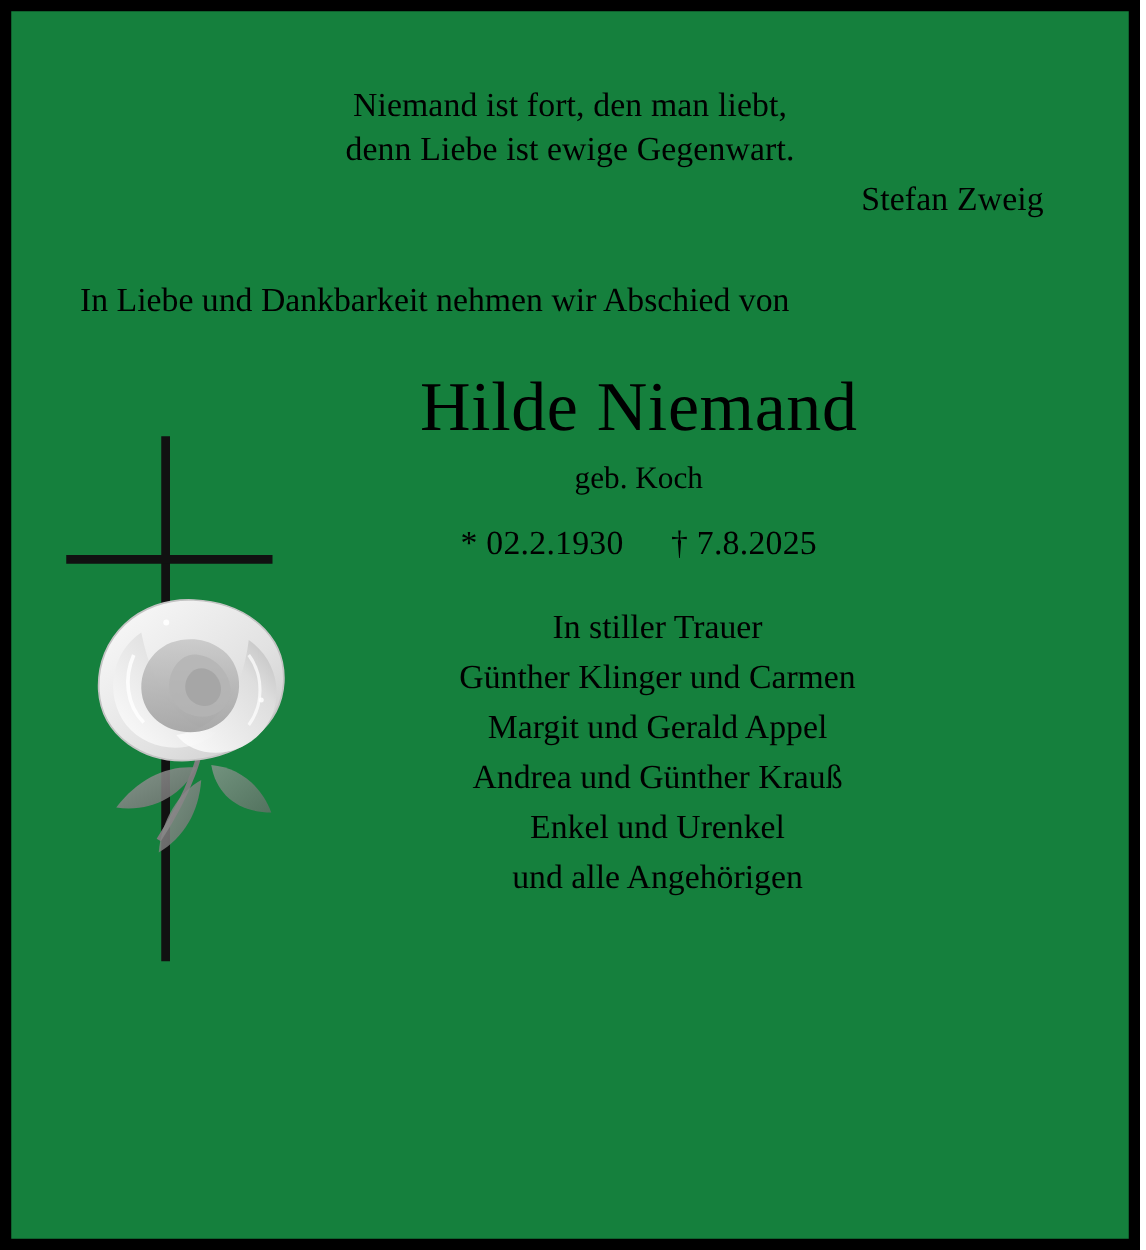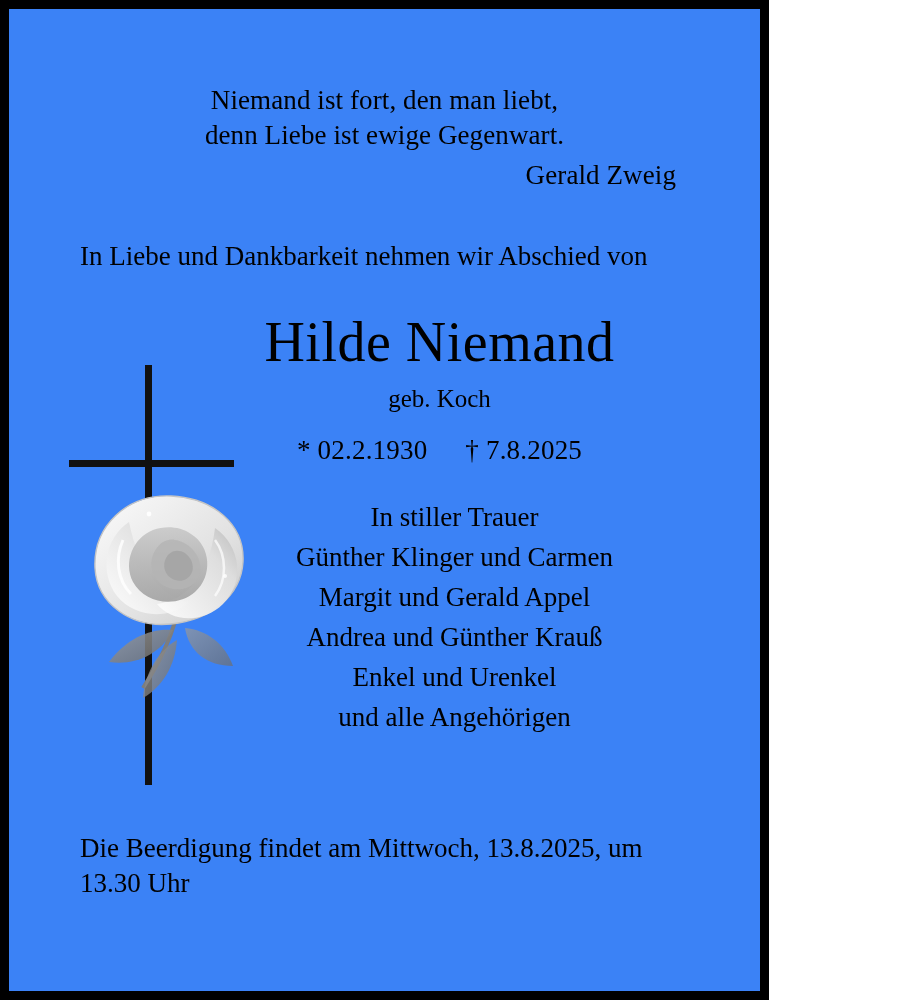--- a/index.html
+++ b/index.html
@@ -10,25 +10,25 @@
   body {
     width: 917px;
     height: 1000px;
     font-family: "Liberation Serif", serif;
     color: #000000;
     overflow: hidden;
   }
   .obituary {
     position: relative;
     box-sizing: border-box;
-    width: 769px;
+    width: 912px;
     height: 1000px;
     border: 9px solid #000000;
-    background: #3b82f6;
-    padding: 16px;
+    background: #15803d;
+    padding: 0;
   }
   .inner {
     position: relative;
     width: 100%;
     height: 100%;
     box-sizing: border-box;
   }
 
   
   .quote {
@@ -138,21 +138,21 @@
 </style>
 </head>
 <body>
 
 <div class="obituary">
   <div class="inner">
 
     <div class="quote">
       <span class="quote-line">Niemand ist fort, den man liebt,</span>
       <span class="quote-line">denn Liebe ist ewige Gegenwart.</span>
-      <span class="quote-author">Gerald Zweig</span>
+      <span class="quote-author">Stefan Zweig</span>
     </div>
 
     <div class="intro">In Liebe und Dankbarkeit nehmen wir Abschied von</div>
 
     <div class="graphic">
       <div class="cross-vert"></div>
       <div class="cross-horiz"></div>
       <svg class="rose" viewBox="0 0 230 225" xmlns="http://www.w3.org/2000/svg">
         <defs>
           <linearGradient id="petalA" x1="0" y1="0" x2="1" y2="1">
@@ -209,17 +209,16 @@
     <div class="mourners">
       <span class="mourner-line">In stiller Trauer</span>
       <span class="mourner-line">Günther Klinger und Carmen</span>
       <span class="mourner-line">Margit und Gerald Appel</span>
       <span class="mourner-line">Andrea und Günther Krauß</span>
       <span class="mourner-line">Enkel und Urenkel</span>
       <span class="mourner-line">und alle Angehörigen</span>
     </div>
 
     <div class="footer">
-      <span class="footer-line">Die Beerdigung findet am Mittwoch, 13.8.2025, um 13.30 Uhr</span>
     </div>
 
   </div>
 </div>
 
 </body></html>

